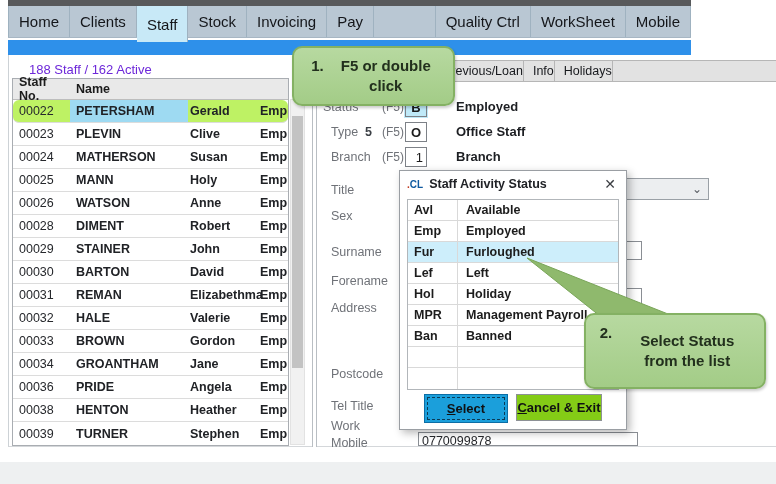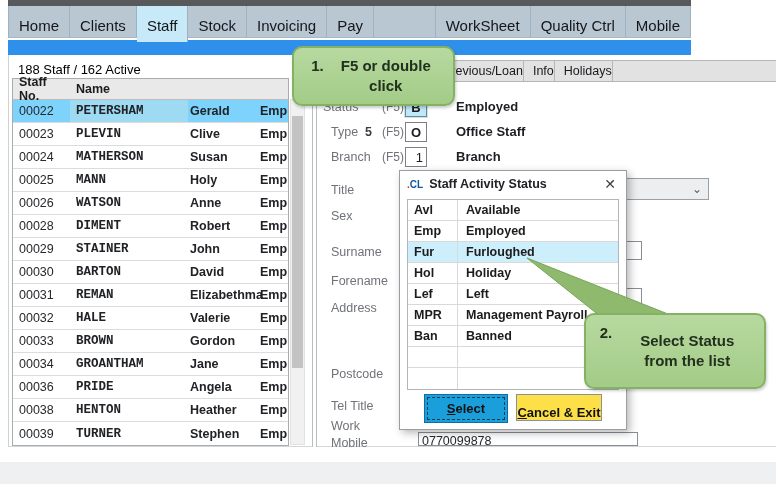--- a/index.html
+++ b/index.html
@@ -4,43 +4,43 @@
 <style>
   * { margin:0; padding:0; box-sizing:border-box; }
   html,body { background:#fff; }
   body { font-family:"Liberation Sans", sans-serif; color:#1c1c1c; }
   #screen { position:relative; width:776px; height:484px; background:#fff; overflow:hidden; }
 
   
   .top-dark { position:absolute; left:8px; top:0; width:683px; height:6px; background:#58595b; }
   .menu-bar { position:absolute; left:8px; top:6px; width:683px; height:32px; background:#b9c7d3;
               display:flex; align-items:stretch; border-bottom:1px solid #a7b6c3; }
-  .menu-item { display:flex; align-items:flex-start; padding:11px 10px; font-size:15px; color:#14161a;
+  .menu-item { display:flex; align-items:center; padding:0 10px; font-size:15px; color:#14161a;
                border-right:1px solid #9fb2c0; white-space:nowrap; }
   .menu-item:first-child { border-left:1px solid #9fb2c0; }
   .menu-item.active { background:#c8e9f7; position:relative; z-index:3; height:36px; }
   .menu-spacer { flex:1; }
   .blue-bar { position:absolute; left:8px; top:40px; width:683px; height:15px; background:#2e90ea; }
 
   
   .window { position:absolute; left:8px; top:55px; width:768px; height:392px; background:#fff;
             border-left:1px solid #cdd2d6; border-bottom:1px solid #d4d7da; }
 
   
-  .staff-summary { position:absolute; left:9px; top:7px; font-size:13px; color:#000000; }
+  .staff-summary { position:absolute; left:20px; top:7px; font-size:13px; color:#6d28d9; }
   .staff-table { position:absolute; left:3px; top:23px; width:277px; border:1px solid #a9adb2; background:#fff; }
   .st-header { display:flex; height:21px; background:#e9e9e9; border-bottom:1px solid #bdbdbd;
                font-size:12.5px; font-weight:bold; align-items:center; }
   .st-h-no { width:57px; padding-left:6px; }
   .st-h-name { flex:1; padding-left:6px; }
   .st-row { display:flex; height:23px; align-items:center; font-size:12.5px; border-bottom:1px solid #dcdcdc; background:#fff; }
   .st-row:last-child { border-bottom:none; }
-  .st-row.selected { background:#7dd3fc; }
+  .st-row.selected { background:#bef264;border-radius:6px; }
   .c-no { width:57px; padding-left:6px; color:#26282c; }
-  .c-sur { width:118px; padding-left:6px; font-weight:bold; color:#202226; height:100%; display:flex; align-items:center;font-family:Liberation Mono, monospace; }
+  .c-sur { width:118px; padding-left:6px; font-weight:bold; color:#202226; height:100%; display:flex; align-items:center; }
   .st-row.selected .c-sur { background:#9edaf2; }
   .c-fore { width:70px; padding-left:2px; font-weight:bold; color:#202226; }
   .c-stat { flex:1; padding-left:2px; font-weight:bold; color:#202226; }
   .v-scroll { position:absolute; left:281px; top:44px; width:15px; height:346px; background:#f1f1f1; border:1px solid #e2e2e2; }
   .v-thumb { position:absolute; left:1px; top:16px; width:11px; height:252px; background:#c3c3c3; }
   .panel-sep { position:absolute; left:303px; top:0; width:5px; height:392px;
                border-left:1px solid #b9bec3; border-right:1px solid #b9bec3; background:#fff; }
 
   
   .tab-strip { position:absolute; left:312px; top:2px; right:0; height:25px; display:flex; align-items:flex-end; }
@@ -76,21 +76,21 @@
   .dlg-list { position:absolute; left:7px; top:28px; width:212px; border:1px solid #b2b6ba; }
   .dlg-row { display:flex; height:21px; align-items:center; font-size:12.5px; border-bottom:1px solid #d9d9d9; background:#fff; }
   .dlg-row:last-child { border-bottom:none; }
   .dlg-row.selected { background:#cdeefb; }
   .dlg-code { width:50px; padding-left:6px; font-weight:bold; border-right:1px solid #d9d9d9; height:100%; display:flex; align-items:center; }
   .dlg-lbl { flex:1; padding-left:8px; font-weight:bold; }
   .dlg-btns { position:absolute; left:0; bottom:6px; width:100%; display:flex; justify-content:center; gap:8px; }
   .btn { font-size:13px; font-weight:bold; color:#101113; display:flex; align-items:center; justify-content:center; }
   .btn-label::first-letter { text-decoration:underline; }
   .btn-select { width:84px; height:29px; background:#1b9fdb; border:1px solid #0c6ea5; outline:1px dashed #0b3a55; outline-offset:-4px; }
-  .btn-cancel { width:86px; height:27px; background:#fde047; border:1px solid #8d9196;align-items:flex-end; }
+  .btn-cancel { width:86px; height:27px; background:#84cc16; border:1px solid #8d9196; }
 
   
   .callout { position:absolute; background:linear-gradient(#b7d9a0,#a3cc87); border:2px solid #84b163;
              border-radius:10px; color:#22301d; font-size:15px; font-weight:bold;
              display:flex; align-items:center; justify-content:center; gap:12px;
              box-shadow:1px 2px 3px rgba(0,0,0,.2); z-index:20; }
   .co-num { align-self:flex-start; padding-top:9px; }
   .co-txt { text-align:center; line-height:1.35; padding:6px 0; }
   #callout1 { left:292px; top:46px; width:163px; height:60px; }
   #callout1 .co-txt { width:100px; }
@@ -129,25 +129,25 @@
           <span>Invoicing</span>
         </div>
 
       <div class="menu-item">
           <span>Pay</span>
         </div>
     </span>
     <span class="menu-spacer"></span>
     <span id="menu-right" style="display:flex">
       <div class="menu-item">
+          <span>Quality Ctrl</span>
+        </div>
+
+      <div class="menu-item">
           <span>WorkSheet</span>
-        </div>
-
-      <div class="menu-item">
-          <span>Quality Ctrl</span>
         </div>
 
       <div class="menu-item">
           <span>Mobile</span>
         </div>
     </span>
   </div>
   <div class="blue-bar"></div>
 
   <div class="window">
@@ -346,27 +346,27 @@
             <div class="dlg-code">Emp</div>
             <div class="dlg-lbl">Employed</div>
           </div>
 
           <div class="dlg-row selected">
             <div class="dlg-code">Fur</div>
             <div class="dlg-lbl">Furloughed</div>
           </div>
 
           <div class="dlg-row">
+            <div class="dlg-code">Lef</div>
+            <div class="dlg-lbl">Left</div>
+          </div>
+
+          <div class="dlg-row">
             <div class="dlg-code">Hol</div>
             <div class="dlg-lbl">Holiday</div>
-          </div>
-
-          <div class="dlg-row">
-            <div class="dlg-code">Lef</div>
-            <div class="dlg-lbl">Left</div>
           </div>
 
           <div class="dlg-row">
             <div class="dlg-code">MPR</div>
             <div class="dlg-lbl">Management Payroll</div>
           </div>
 
           <div class="dlg-row">
             <div class="dlg-code">Ban</div>
             <div class="dlg-lbl">Banned</div>

